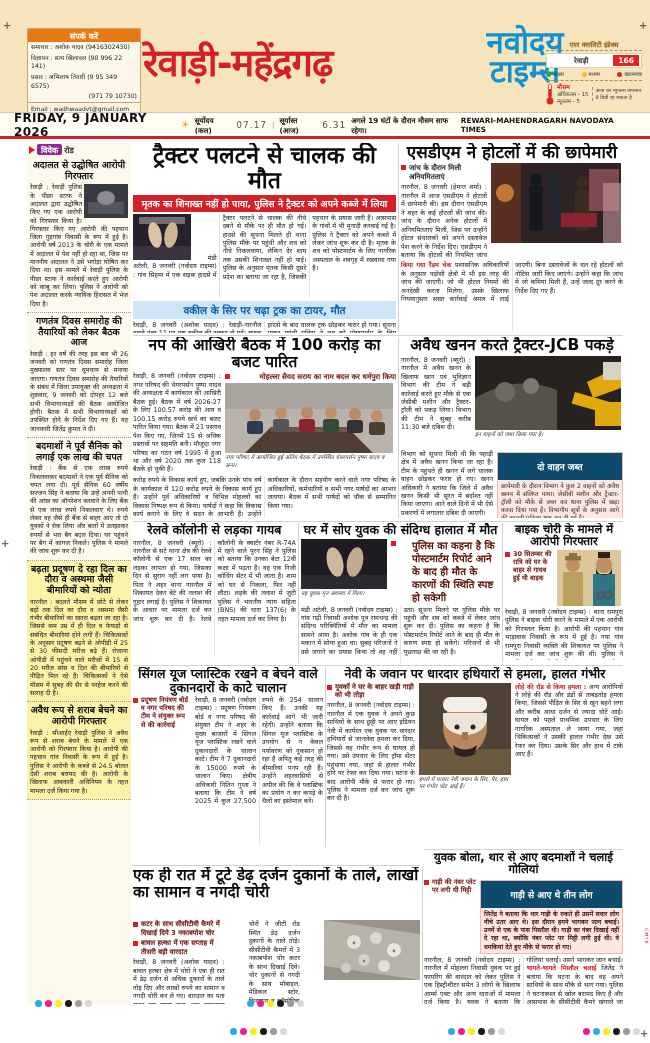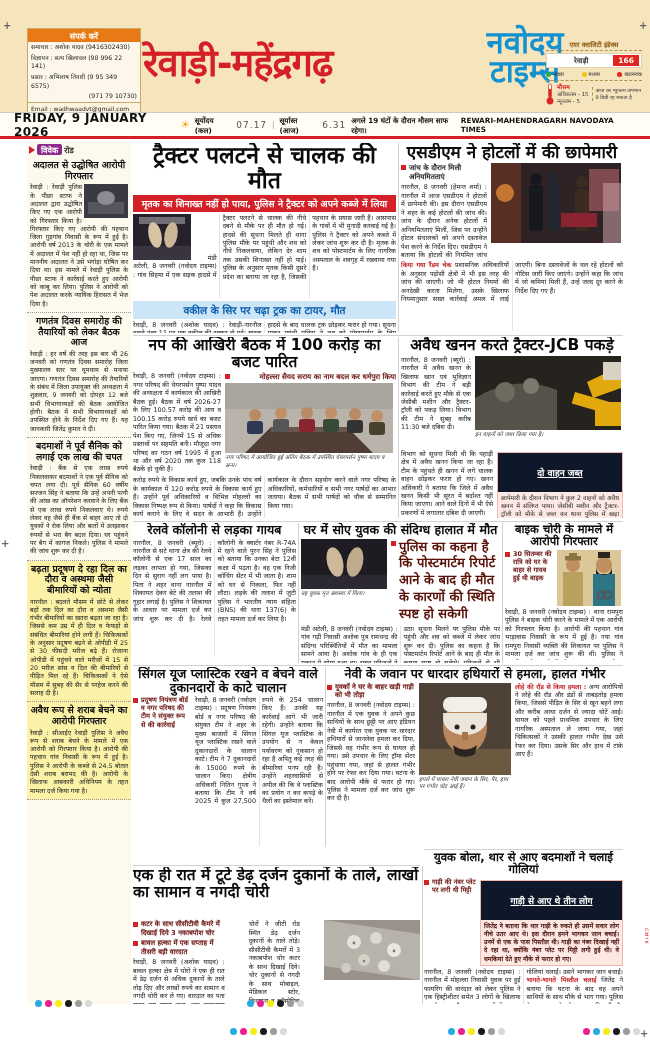--- a/index.html
+++ b/index.html
@@ -57,23 +57,23 @@
   .body-text{font-size:6.4px;line-height:1.32;text-align:justify;color:#1b1b1b;}
   .c2{columns:2;column-gap:6px;column-rule:1px solid #e4e4e4;}
   .c3{columns:3;column-gap:6px;column-rule:1px solid #e4e4e4;}
   .bluebox-h{background:#cde6f7;color:#0d5fae;font-weight:bold;text-align:center;font-size:10.5px;padding:2px 0;margin:3px 0 2px;}
   .bullet{display:flex;gap:3px;font-weight:bold;font-size:7.2px;line-height:1.25;color:#27272b;margin-bottom:2px;text-align:left;}
   .bullet.maroon{color:#6b1410;justify-content:space-between;}
   .sq{flex:0 0 auto;width:5px;height:5px;background:#d42027;margin-top:2px;}
   .caption{font-size:5.7px;font-style:italic;color:#333;line-height:1.25;margin-top:1px;}
   .red-inline{color:#c21d22;font-weight:bold;}
   .redbox{border:1px solid #f0b9b0;margin-top:2px;}
-  .redbox-h{background:#0f172a;color:#fff;font-weight:bold;text-align:center;font-size:9px;padding:13px 0;text-decoration:underline;}
+  .redbox-h{background:#0c4a6e;color:#fff;font-weight:bold;text-align:center;font-size:9px;padding:7px 0;}
   .redbox-b{background:#fde8e4;font-size:6.2px;text-align:justify;padding:2px 3px;line-height:1.32;}
-  .red-note{display:flex;gap:3px;font-weight:bold;font-size:13px;color:#5a1208;line-height:1.3;text-align:left;}
+  .red-note{display:flex;gap:16px;font-weight:bold;font-size:10px;color:#5a1208;line-height:1.3;text-align:left;}
   .flexrow{display:flex;gap:4px;}
   .vline{position:absolute;width:1px;background:#d2d2d2;}
   .hline{position:absolute;height:1px;background:#d2d2d2;}
   
   .dots{position:absolute;display:flex;gap:3px;}
   .d{width:7px;height:7px;border-radius:50%;}
   .c-c{background:#29abe2}.c-m{background:#ec1e8c}.c-y{background:#f7ec13}.c-k{background:#1a1a1a}.c-g{background:#9c9c9c}.c-l{background:#d9d9d9}
   .reg{position:absolute;color:#666;font-size:10px;font-weight:bold;}
   .cmyk{position:absolute;right:1px;top:928px;font-size:4.5px;color:#c00;writing-mode:vertical-rl;letter-spacing:1px;}
 </style>

